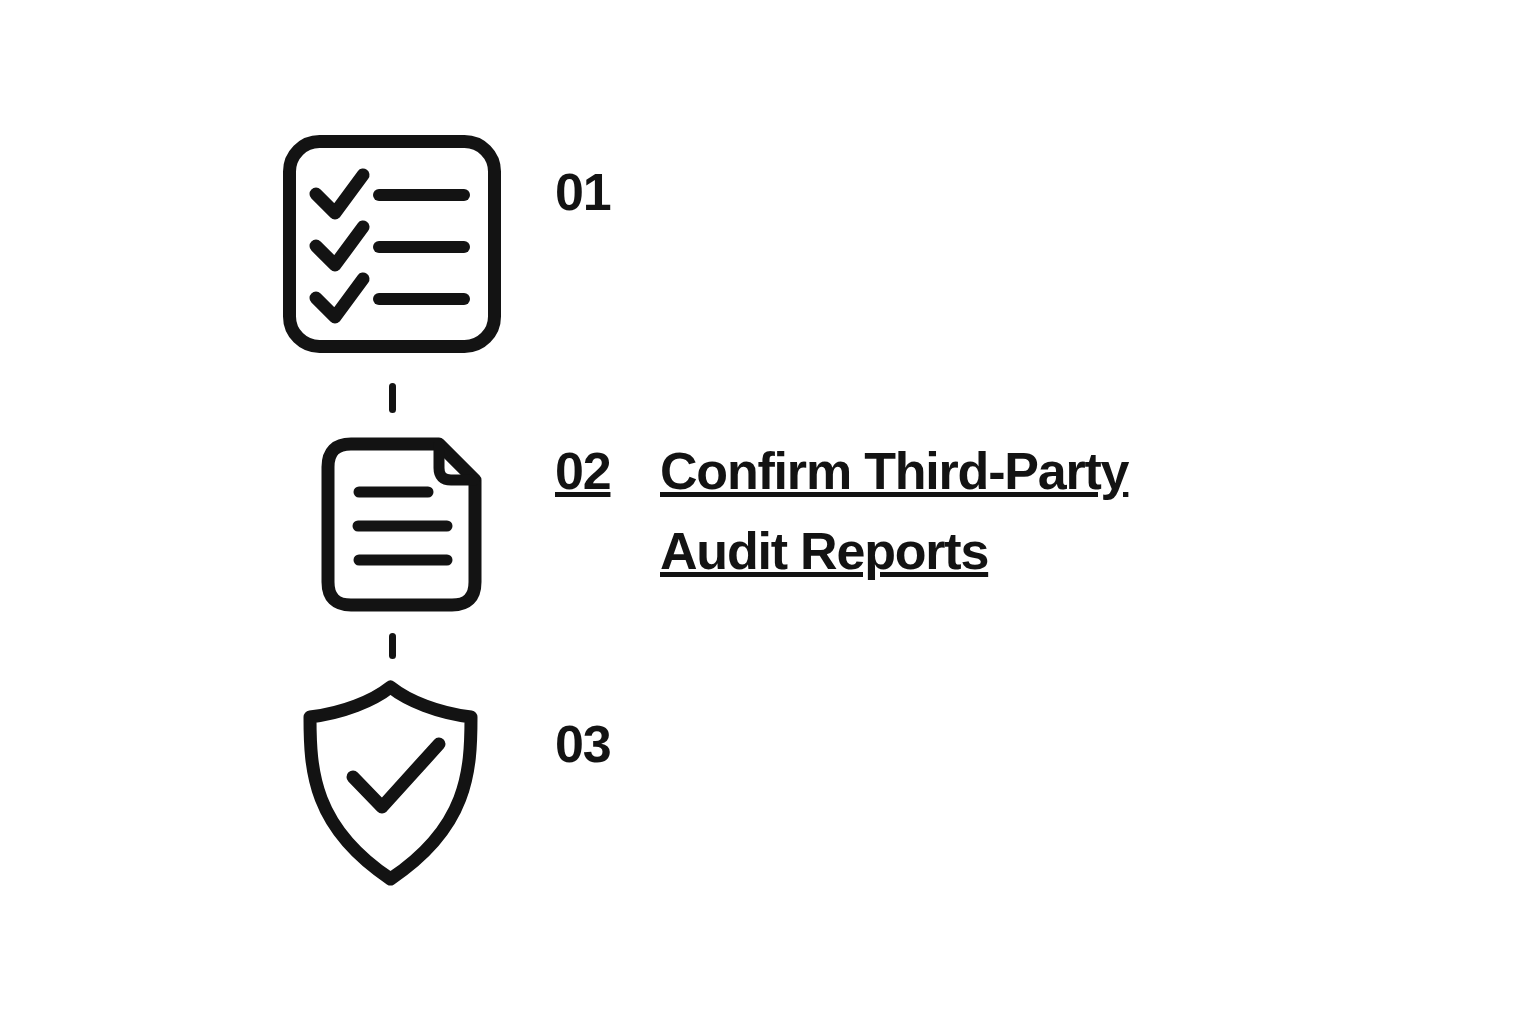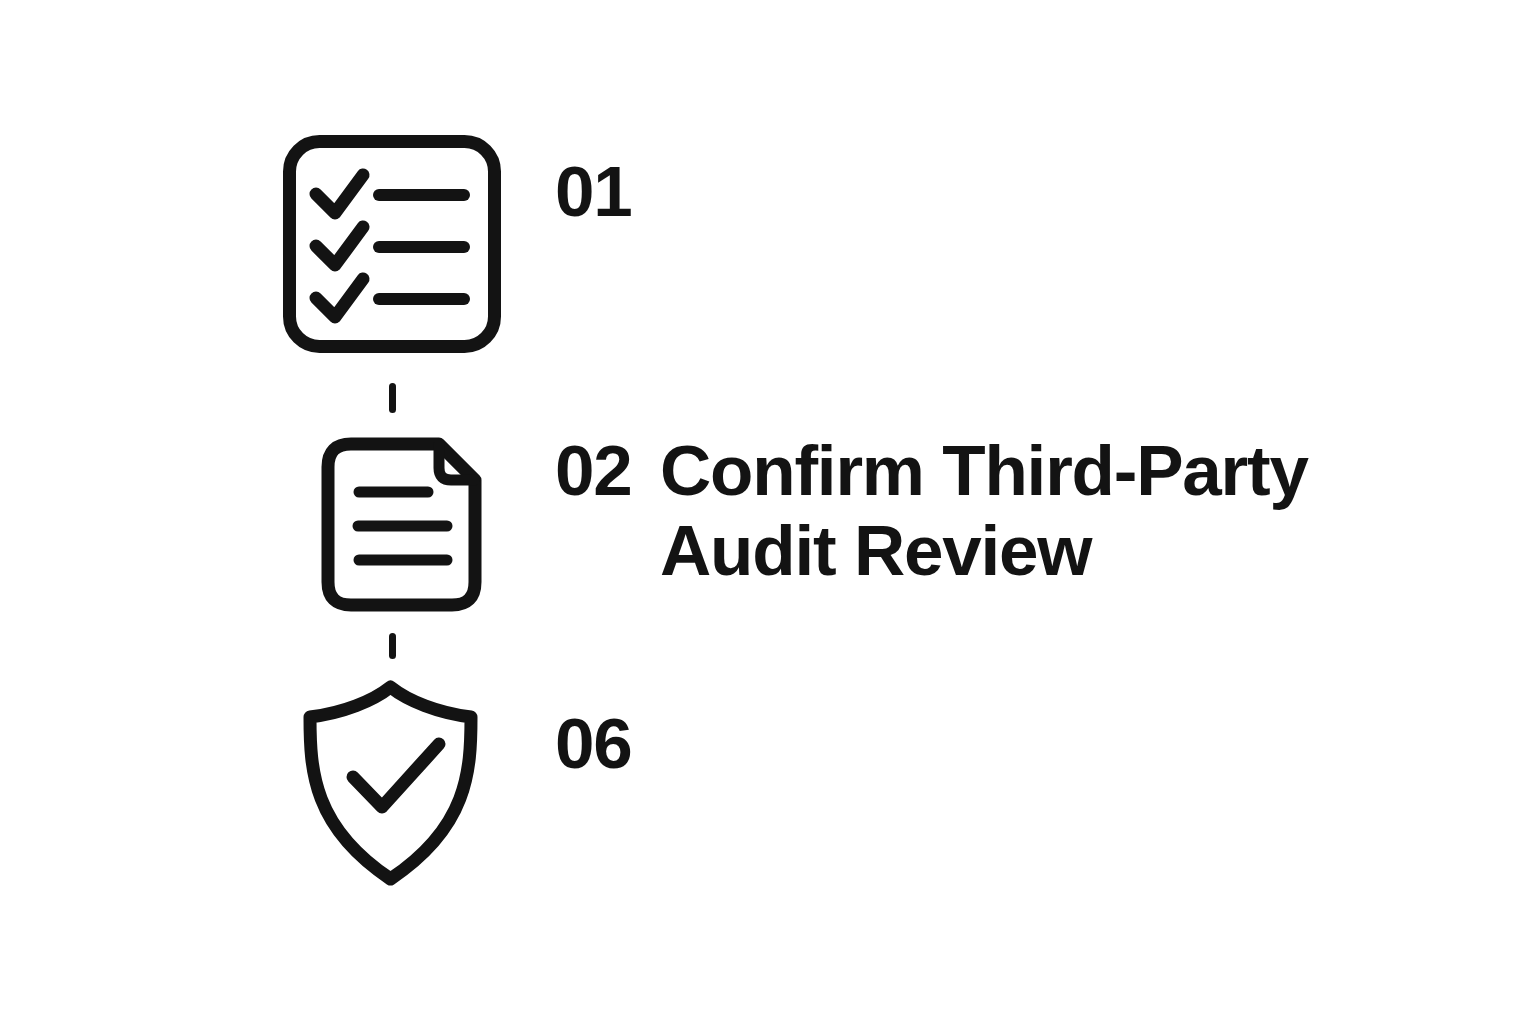--- a/index.html
+++ b/index.html
@@ -28,21 +28,21 @@
     position: absolute;
     width: 7px;
     border-radius: 4px;
     background: #131313;
   }
   .step-text {
     position: absolute;
     display: flex;
     align-items: flex-start;
     font-weight: 700;
-    font-size: 71px;
+    font-size: 52px;
     line-height: 80px;
     letter-spacing: -1.2px;
     color: #131313;
   }
   .step-number {
     width: 105px;
     flex: 0 0 105px;
   }
   .step-title {
     white-space: pre-line;
@@ -83,23 +83,23 @@
     <svg viewBox="0 0 179 208" fill="none" stroke="#131313" stroke-linecap="round" stroke-linejoin="round">
       <path d="M89.5 8 C72 22 42 34 9 38 C9 92 12 148 89.5 200 C167 148 170 92 170 38 C137 34 107 22 89.5 8 Z" stroke-width="13"></path>
       <path d="M52 98 L81 128 L138 65" stroke-width="13"></path>
     </svg>
   </div>
 
   <div class="step-text" style="left:555px; top:152px;">
     <div class="step-number">01</div>
   </div>
 
-  <div class="step-text" style="left:555px; top:431px;">
+  <div class="step-text" style="left:555px; top:431px;text-decoration:underline;">
     <div class="step-number">02</div>
     <div class="step-title">Confirm Third-Party
-Audit Review</div>
+Audit Reports</div>
   </div>
 
   <div class="step-text" style="left:555px; top:704px;">
-    <div class="step-number">06</div>
+    <div class="step-number">03</div>
   </div>
 
 </div>
 
 </body></html>

